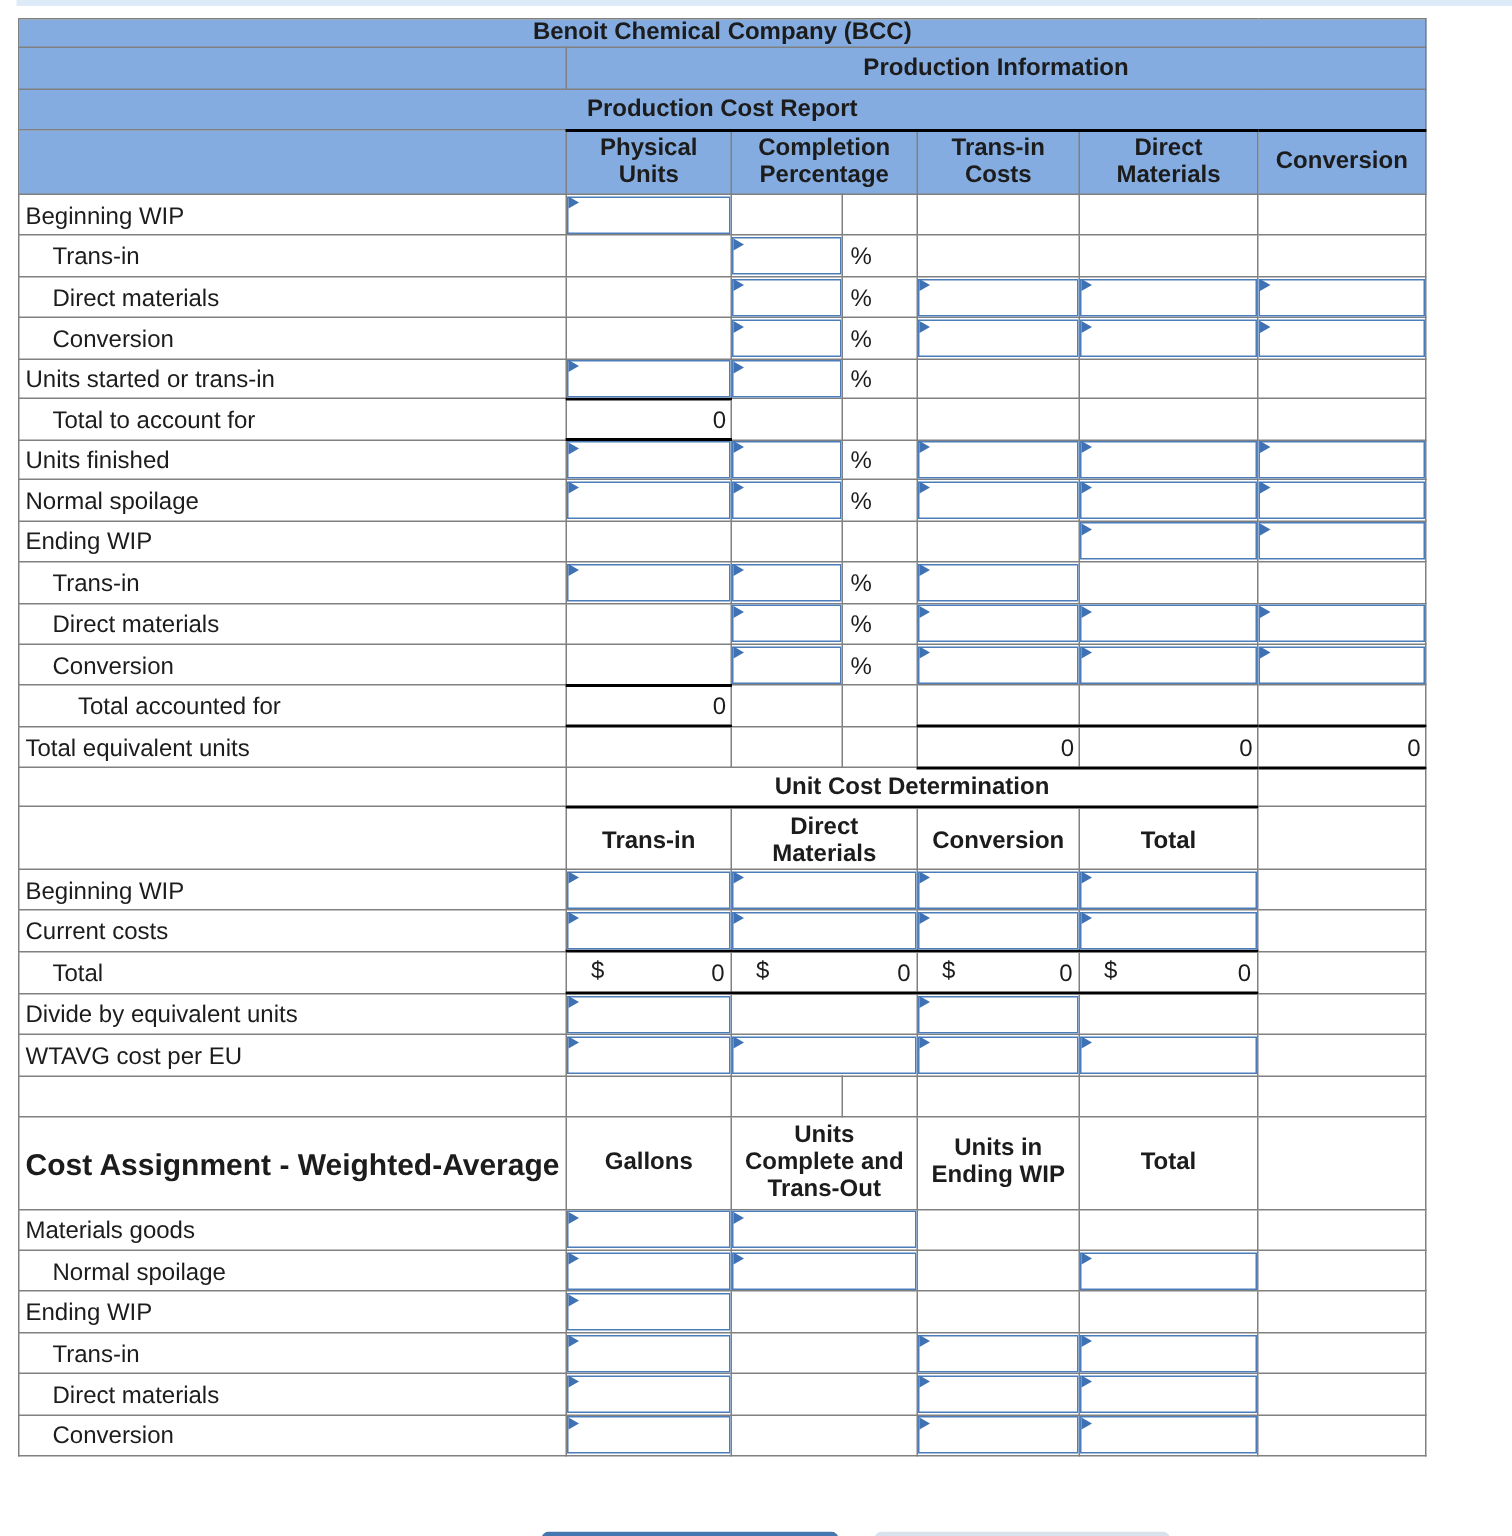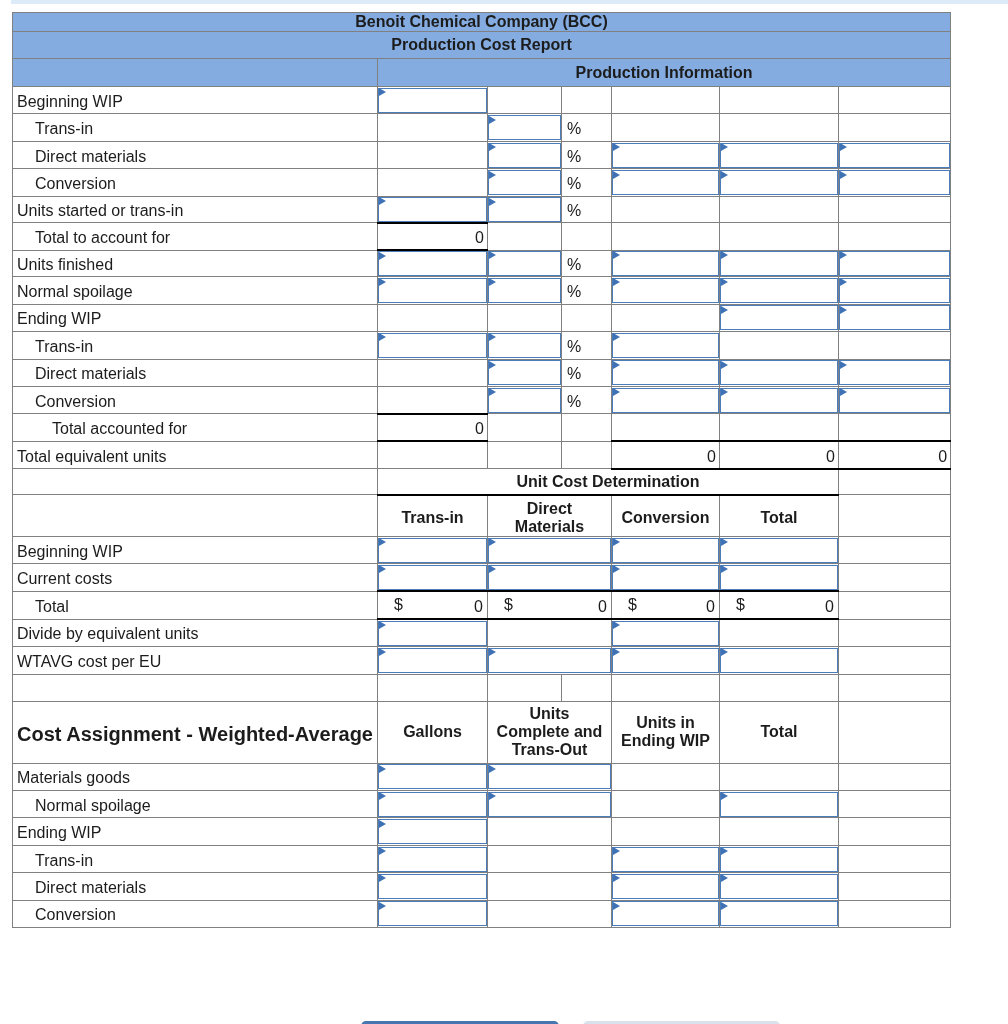--- a/index.html
+++ b/index.html
@@ -46,26 +46,48 @@
  <col style="width:74px">
  <col style="width:50px">
  <col style="width:108px">
  <col style="width:119px">
  <col style="width:112px">
 </colgroup>
 <tbody id="tb">
         <tr style="height: 16px; border-radius: 13px;">
           <td class="bluehdr" colspan="7">Benoit Chemical Company (BCC)</td>
         </tr>
-        <tr style="height: 27px;">
-          <td class="bluehdr" colspan="7">Production Cost Report</td>
-        </tr>
         <tr style="height: 28px;">
           <td class="bluehdr"></td>
           <td class="bluehdr" colspan="6">Production Information</td>
+        </tr>
+        <tr style="height: 27px;">
+          <td class="bluehdr" colspan="7">Production Cost Report</td>
+        </tr>
+        <tr style="height: 43px;">
+          <td class="bluehdr"></td>
+          <td class="bluehdr hdrtop">
+            <div>Physical</div>
+            <div>Units</div>
+          </td>
+          <td class="bluehdr hdrtop" colspan="2">
+            <div>Completion</div>
+            <div>Percentage</div>
+          </td>
+          <td class="bluehdr hdrtop">
+            <div>Trans-in</div>
+            <div>Costs</div>
+          </td>
+          <td class="bluehdr hdrtop">
+            <div>Direct</div>
+            <div>Materials</div>
+          </td>
+          <td class="bluehdr hdrtop">
+            <div>Conversion</div>
+          </td>
         </tr>
         <tr style="height: 27.45px;">
           <td class="lbl i0">Beginning WIP</td>
           <td>
             <div class="fld">
               <i></i>
             </div>
           </td>
           <td></td>
           <td></td>

